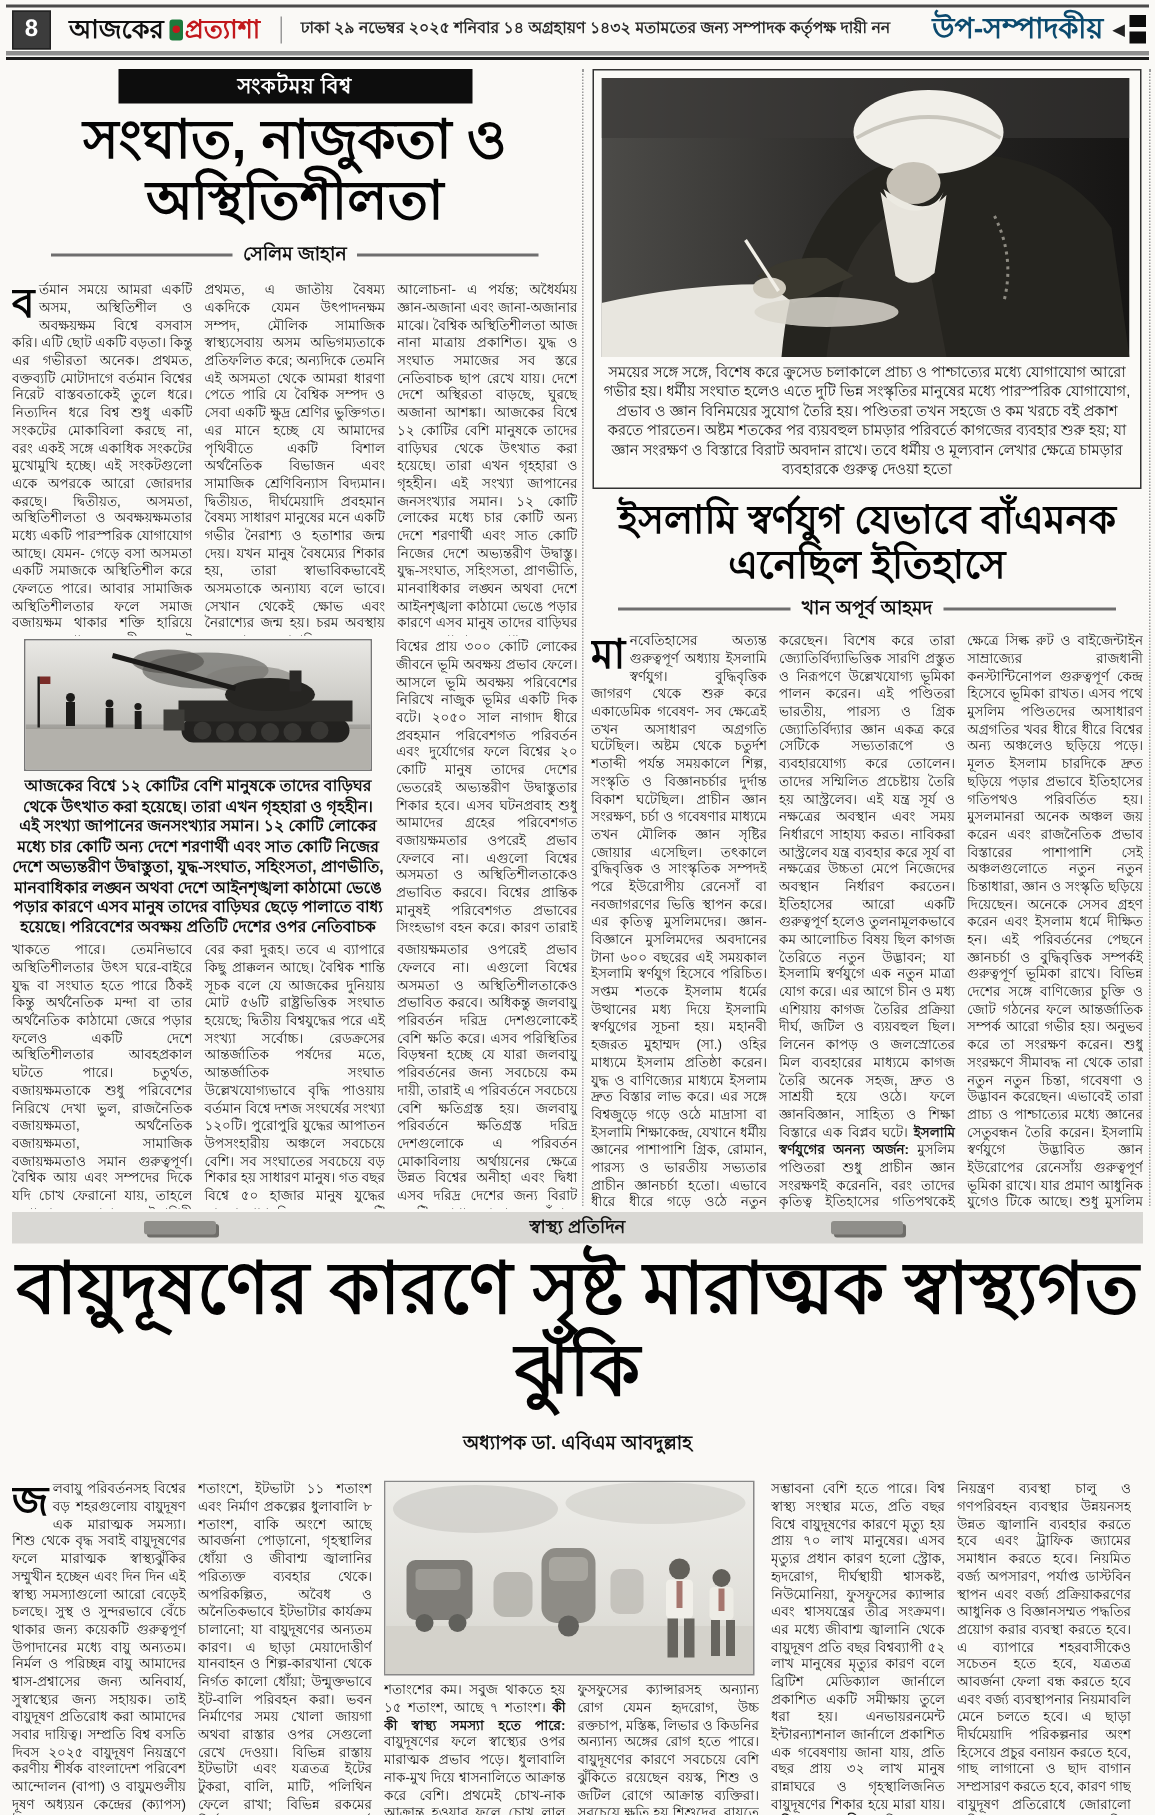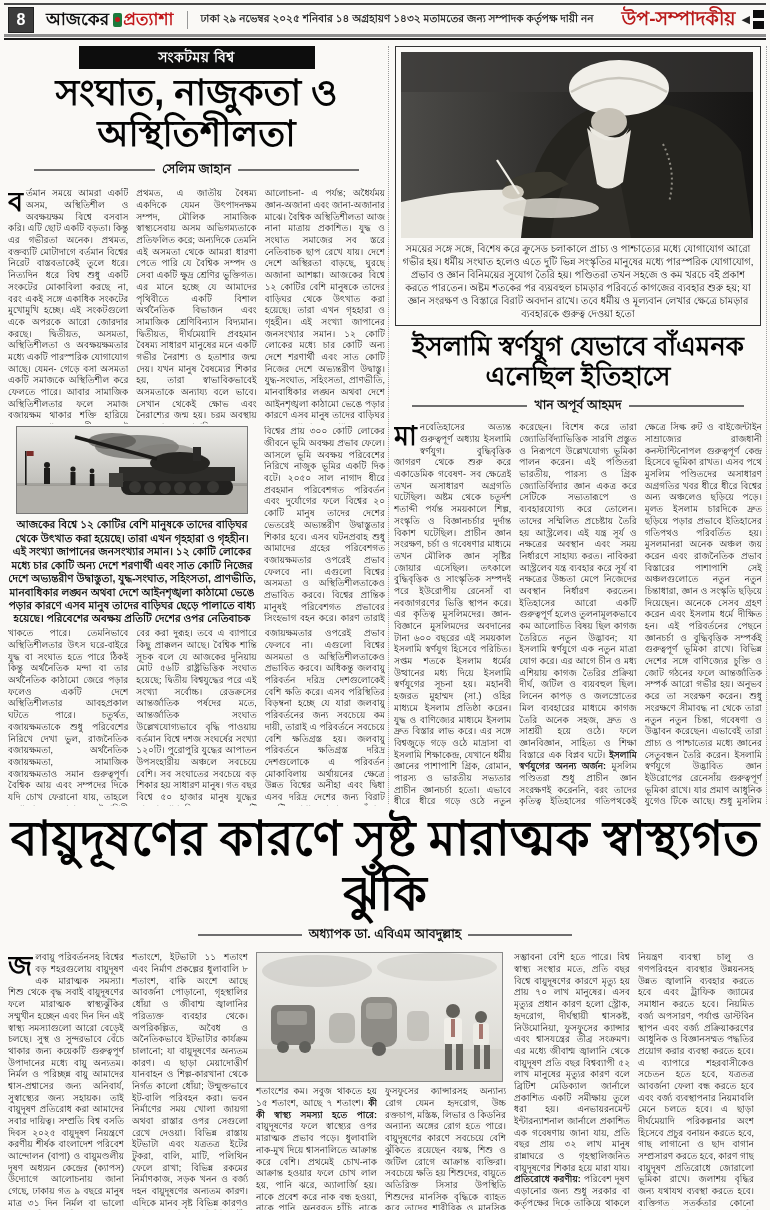--- a/index.html
+++ b/index.html
@@ -12,21 +12,21 @@
   .pageno{width:24px;height:24px;background:#3c3c3c;border:1px solid #222;color:#fff;font-size:16px;font-weight:bold;display:flex;align-items:center;justify-content:center;margin-left:4px;}
   .logo{margin-left:12px;font-size:17px;font-weight:bold;white-space:nowrap;display:flex;align-items:center;}
   .logo .black{color:#101010;}
   .logo .flag{display:inline-block;width:9px;height:14px;background:#1c7a3c;border-radius:2px;margin:0 1px 0 4px;position:relative;}
   .logo .flag::after{content:"";position:absolute;left:2px;top:4px;width:5px;height:5px;border-radius:50%;background:#c2181c;}
   .logo .red{color:#c2181c;}
   .hdr-sep{width:1px;height:18px;background:#999;margin:0 12px 0 14px;}
   .dateline{font-size:10.5px;font-weight:bold;color:#2a2a2a;white-space:nowrap;}
   .disclaimer{font-size:10.5px;font-weight:bold;color:#2a2a2a;margin-left:auto;white-space:nowrap;}
   .section-wrap{display:flex;align-items:center;margin-left:28px;margin-right:2px;}
-  .section-title{font-size:19px;font-weight:bold;color:#b91c1c;white-space:nowrap;}
+  .section-title{font-size:19px;font-weight:bold;color:#0c4a6e;white-space:nowrap;}
   .arrow-ico{font-size:11px;color:#222;margin:0 3px 0 6px;}
   .mark-ico{display:flex;flex-direction:column;gap:3px;}
   .mark-ico i{display:block;width:11px;height:8px;background:#0c0c0c;}
   .hdr-rule-a{position:absolute;left:4px;right:4px;top:34px;height:3px;background:#8f8f8f;}
   .hdr-rule-b{position:absolute;left:4px;right:4px;top:38px;height:2px;background:#1b1b1b;}
 
   
   .zoneL{position:absolute;left:8px;top:44px;width:377px;height:762px;overflow:hidden;}
   .zoneR{position:absolute;left:394px;top:44px;width:368px;height:762px;overflow:hidden;}
   .vdiv{position:absolute;top:46px;height:758px;width:0;border-left:1px dotted #9a9a9a;}
@@ -61,21 +61,21 @@
   .a2-body{margin-top:6px;height:400px;display:flex;gap:8px;overflow:hidden;}
   .a2-body .col{flex:1;}
 
   
   .a3{position:absolute;left:8px;top:808px;width:754px;height:402px;overflow:hidden;}
   .a3-kicker{height:21px;background:#d9d8d4;display:flex;align-items:center;justify-content:center;font-size:12px;font-weight:bold;position:relative;color:#151515;}
   .a3-pill{position:absolute;top:6px;width:48px;height:9px;background:#8f8e8a;border-radius:2px;box-shadow:2px 2px 0 #6e6d69;}
   .a3-pill.p1{left:88px;}
   .a3-pill.p2{right:160px;}
   .a3-headline{margin-top:3px;font-size:48px;line-height:1.15;font-weight:bold;text-align:center;color:#030303;}
-  .a3-byline{margin:4px 190px 0;}
+  .a3-byline{margin:4px 190px 0;flex-direction:column;}
   .a3-body{margin-top:7px;height:292px;display:flex;gap:8px;overflow:hidden;}
   .a3col{width:116px;flex:none;}
   .a3mid{width:250px;flex:none;overflow:hidden;}
   .a3-photo{width:245px;height:128px;display:block;border:1px solid #888;}
   .a3mid-cols{display:flex;gap:8px;margin-top:4px;height:156px;overflow:hidden;}
   .a3mid-cols .col{flex:1;}
 </style>
 </head>
 <body>
 
@@ -229,20 +229,25 @@
         <span>করেছেন। বিশেষ করে তারা জ্যোতির্বিদ্যাভিত্তিক সারণি প্রস্তুত ও নিরূপণে উল্লেখযোগ্য ভূমিকা পালন করেন। এই পণ্ডিতরা ভারতীয়, পারস্য ও গ্রিক জ্যোতির্বিদ্যার জ্ঞান একত্র করে সেটিকে সভ্যতারূপে ও ব্যবহারযোগ্য করে তোলেন। তাদের সম্মিলিত প্রচেষ্টায় তৈরি হয় আস্ট্রলেব। এই যন্ত্র সূর্য ও নক্ষত্রের অবস্থান এবং সময় নির্ধারণে সাহায্য করত। নাবিকরা আস্ট্রলেব যন্ত্র ব্যবহার করে সূর্য বা নক্ষত্রের উচ্চতা মেপে নিজেদের অবস্থান নির্ধারণ করতেন। ইতিহাসের আরো একটি গুরুত্বপূর্ণ হলেও তুলনামূলকভাবে কম আলোচিত বিষয় ছিল কাগজ তৈরিতে নতুন উদ্ভাবন; যা ইসলামি স্বর্ণযুগে এক নতুন মাত্রা যোগ করে। এর আগে চীন ও মধ্য এশিয়ায় কাগজ তৈরির প্রক্রিয়া দীর্ঘ, জটিল ও ব্যয়বহুল ছিল। লিনেন কাপড় ও জলস্রোতের মিল ব্যবহারের মাধ্যমে কাগজ তৈরি অনেক সহজ, দ্রুত ও সাশ্রয়ী হয়ে ওঠে। ফলে জ্ঞানবিজ্ঞান, সাহিত্য ও শিক্ষা বিস্তারে এক বিপ্লব ঘটে। </span><b class="runin">ইসলামি স্বর্ণযুগের অনন্য অর্জন: </b><span>মুসলিম পণ্ডিতরা শুধু প্রাচীন জ্ঞান সংরক্ষণই করেননি, বরং তাদের কৃতিত্ব ইতিহাসের গতিপথকেই পরিবর্তন করেছেন। তার অন্যতম উদাহরণ গণিতবিদ আল-খাওয়ারিজমি। তিনি বীজগণিতকে স্বতন্ত্র শাস্ত্র হিসেবে প্রতিষ্ঠা করেন এবং সরল ও দ্বিঘাত সমীকরণ সমাধানের জন্য নিয়মতান্ত্রিক পদ্ধতি তৈরি করেন। ইসলামি স্বর্ণযুগে বিজ্ঞানচর্চা ও অভিক্ষারের জন্য</span>
       </div>
       <div class="col">
         <span>ক্ষেত্রে সিল্ক রুট ও বাইজেন্টাইন সাম্রাজ্যের রাজধানী কনস্টান্টিনোপল গুরুত্বপূর্ণ কেন্দ্র হিসেবে ভূমিকা রাখত। এসব পথে মুসলিম পণ্ডিতদের অসাধারণ অগ্রগতির খবর ধীরে ধীরে বিশ্বের অন্য অঞ্চলেও ছড়িয়ে পড়ে। মূলত ইসলাম চারদিকে দ্রুত ছড়িয়ে পড়ার প্রভাবে ইতিহাসের গতিপথও পরিবর্তিত হয়। মুসলমানরা অনেক অঞ্চল জয় করেন এবং রাজনৈতিক প্রভাব বিস্তারের পাশাপাশি সেই অঞ্চলগুলোতে নতুন নতুন চিন্তাধারা, জ্ঞান ও সংস্কৃতি ছড়িয়ে দিয়েছেন। অনেকে সেসব গ্রহণ করেন এবং ইসলাম ধর্মে দীক্ষিত হন। এই পরিবর্তনের পেছনে জ্ঞানচর্চা ও বুদ্ধিবৃত্তিক সম্পর্কই গুরুত্বপূর্ণ ভূমিকা রাখে। বিভিন্ন দেশের সঙ্গে বাণিজ্যের চুক্তি ও জোট গঠনের ফলে আন্তর্জাতিক সম্পর্ক আরো গভীর হয়। অনুভব করে তা সংরক্ষণ করেন। শুধু সংরক্ষণে সীমাবদ্ধ না থেকে তারা নতুন নতুন চিন্তা, গবেষণা ও উদ্ভাবন করেছেন। এভাবেই তারা প্রাচ্য ও পাশ্চাত্যের মধ্যে জ্ঞানের সেতুবন্ধন তৈরি করেন। ইসলামি স্বর্ণযুগে উদ্ভাবিত জ্ঞান ইউরোপের রেনেসাঁয় গুরুত্বপূর্ণ ভূমিকা রাখে। যার প্রমাণ আধুনিক যুগেও টিকে আছে। শুধু মুসলিম বিশ্বের জন্য নয়, ইসলামি স্বর্ণযুগ বিশ্বের ইতিহাসের জন্য গুরুত্বপূর্ণ বাঁকবদল। তখন থেকেই হারিয়ে যাওয়ার পরিবর্তে জ্ঞানের পুনর্জন্ম হয় এবং বিশ্বজুড়ে ছড়িয়ে পড়ে।</span>
         
       </div>
     </div>
   </div>
 
   <div class="a3">
+    <div class="a3-kicker">
+      <span class="a3-pill p1"></span>
+      <span>স্বাস্থ্য প্রতিদিন</span>
+      <span class="a3-pill p2"></span>
+    </div>
     <div class="a3-headline">বায়ুদূষণের কারণে সৃষ্ট মারাত্মক স্বাস্থ্যগত ঝুঁকি</div>
     <div class="byline-row a3-byline">
       <span class="rl"></span>
       <span class="byline">অধ্যাপক ডা. এবিএম আবদুল্লাহ</span>
       <span class="rl"></span>
     </div>
     <div class="a3-body">
       <div class="col a3col">
         <span class="dropcap">জ</span><span>লবায়ু পরিবর্তনসহ বিশ্বের বড় শহরগুলোয় বায়ুদূষণ এক মারাত্মক সমস্যা। শিশু থেকে বৃদ্ধ সবাই বায়ুদূষণের ফলে মারাত্মক স্বাস্থ্যঝুঁকির সম্মুখীন হচ্ছেন এবং দিন দিন এই স্বাস্থ্য সমস্যাগুলো আরো বেড়েই চলছে। সুস্থ ও সুন্দরভাবে বেঁচে থাকার জন্য কয়েকটি গুরুত্বপূর্ণ উপাদানের মধ্যে বায়ু অন্যতম। নির্মল ও পরিচ্ছন্ন বায়ু আমাদের শ্বাস-প্রশ্বাসের জন্য অনিবার্য, সুস্বাস্থ্যের জন্য সহায়ক। তাই বায়ুদূষণ প্রতিরোধ করা আমাদের সবার দায়িত্ব। সম্প্রতি বিশ্ব বসতি দিবস ২০২৫ বায়ুদূষণ নিয়ন্ত্রণে করণীয় শীর্ষক বাংলাদেশ পরিবেশ আন্দোলন (বাপা) ও বায়ুমণ্ডলীয় দূষণ অধ্যয়ন কেন্দ্রের (ক্যাপস) উদ্যোগে আলোচনায় জানা গেছে, ঢাকায় গত ৯ বছরে মানুষ মাত্র ৩১ দিন নির্মল বা ভালো বায়ুতে নিঃশ্বাস নিতে পেরেছে। ২০২৪ সালে মানুষ সবচেয়ে ভালো বায়ুমান পেয়েছে মাত্র দুদিন এবং সবচেয়ে খারাপ বায়ুমান ছিল ৩৫ দিন। সংস্থাটি বলছে, ঢাকাবাসী ২০১৬ থেকে ২০২৪ সাল পর্যন্ত ৯ বছরে (৩,১১৪ দিন) মাত্র ৩১ দিন নির্মল বাতাসে নিঃশ্বাস নিয়েছে; যা গত ৯ বছরের মধ্যে মাত্র ১ শতাংশ সময়। এ ছাড়া ৬২৪ দিন (২০%) মাঝারি বায়ু, ৮৭৮ দিন (২৮%) সংবেদনশীল বায়ু, ৬৫৩ দিন (২৭%) অস্বাস্থ্যকর, ৬৩৫ দিন (২১%) খুব অস্বাস্থ্যকর এবং ৯৩ দিন (৩%) পেয়েছে দুর্যোগপূর্ণ বায়ু। ২০২৪ সালের সবচেয়ে ভালো ও সবচেয়ে খারাপ বায়ুমানের দিন সংখ্যা ছিল যথাক্রমে ২ ও ৩৫ দিন। </span>
       </div>

